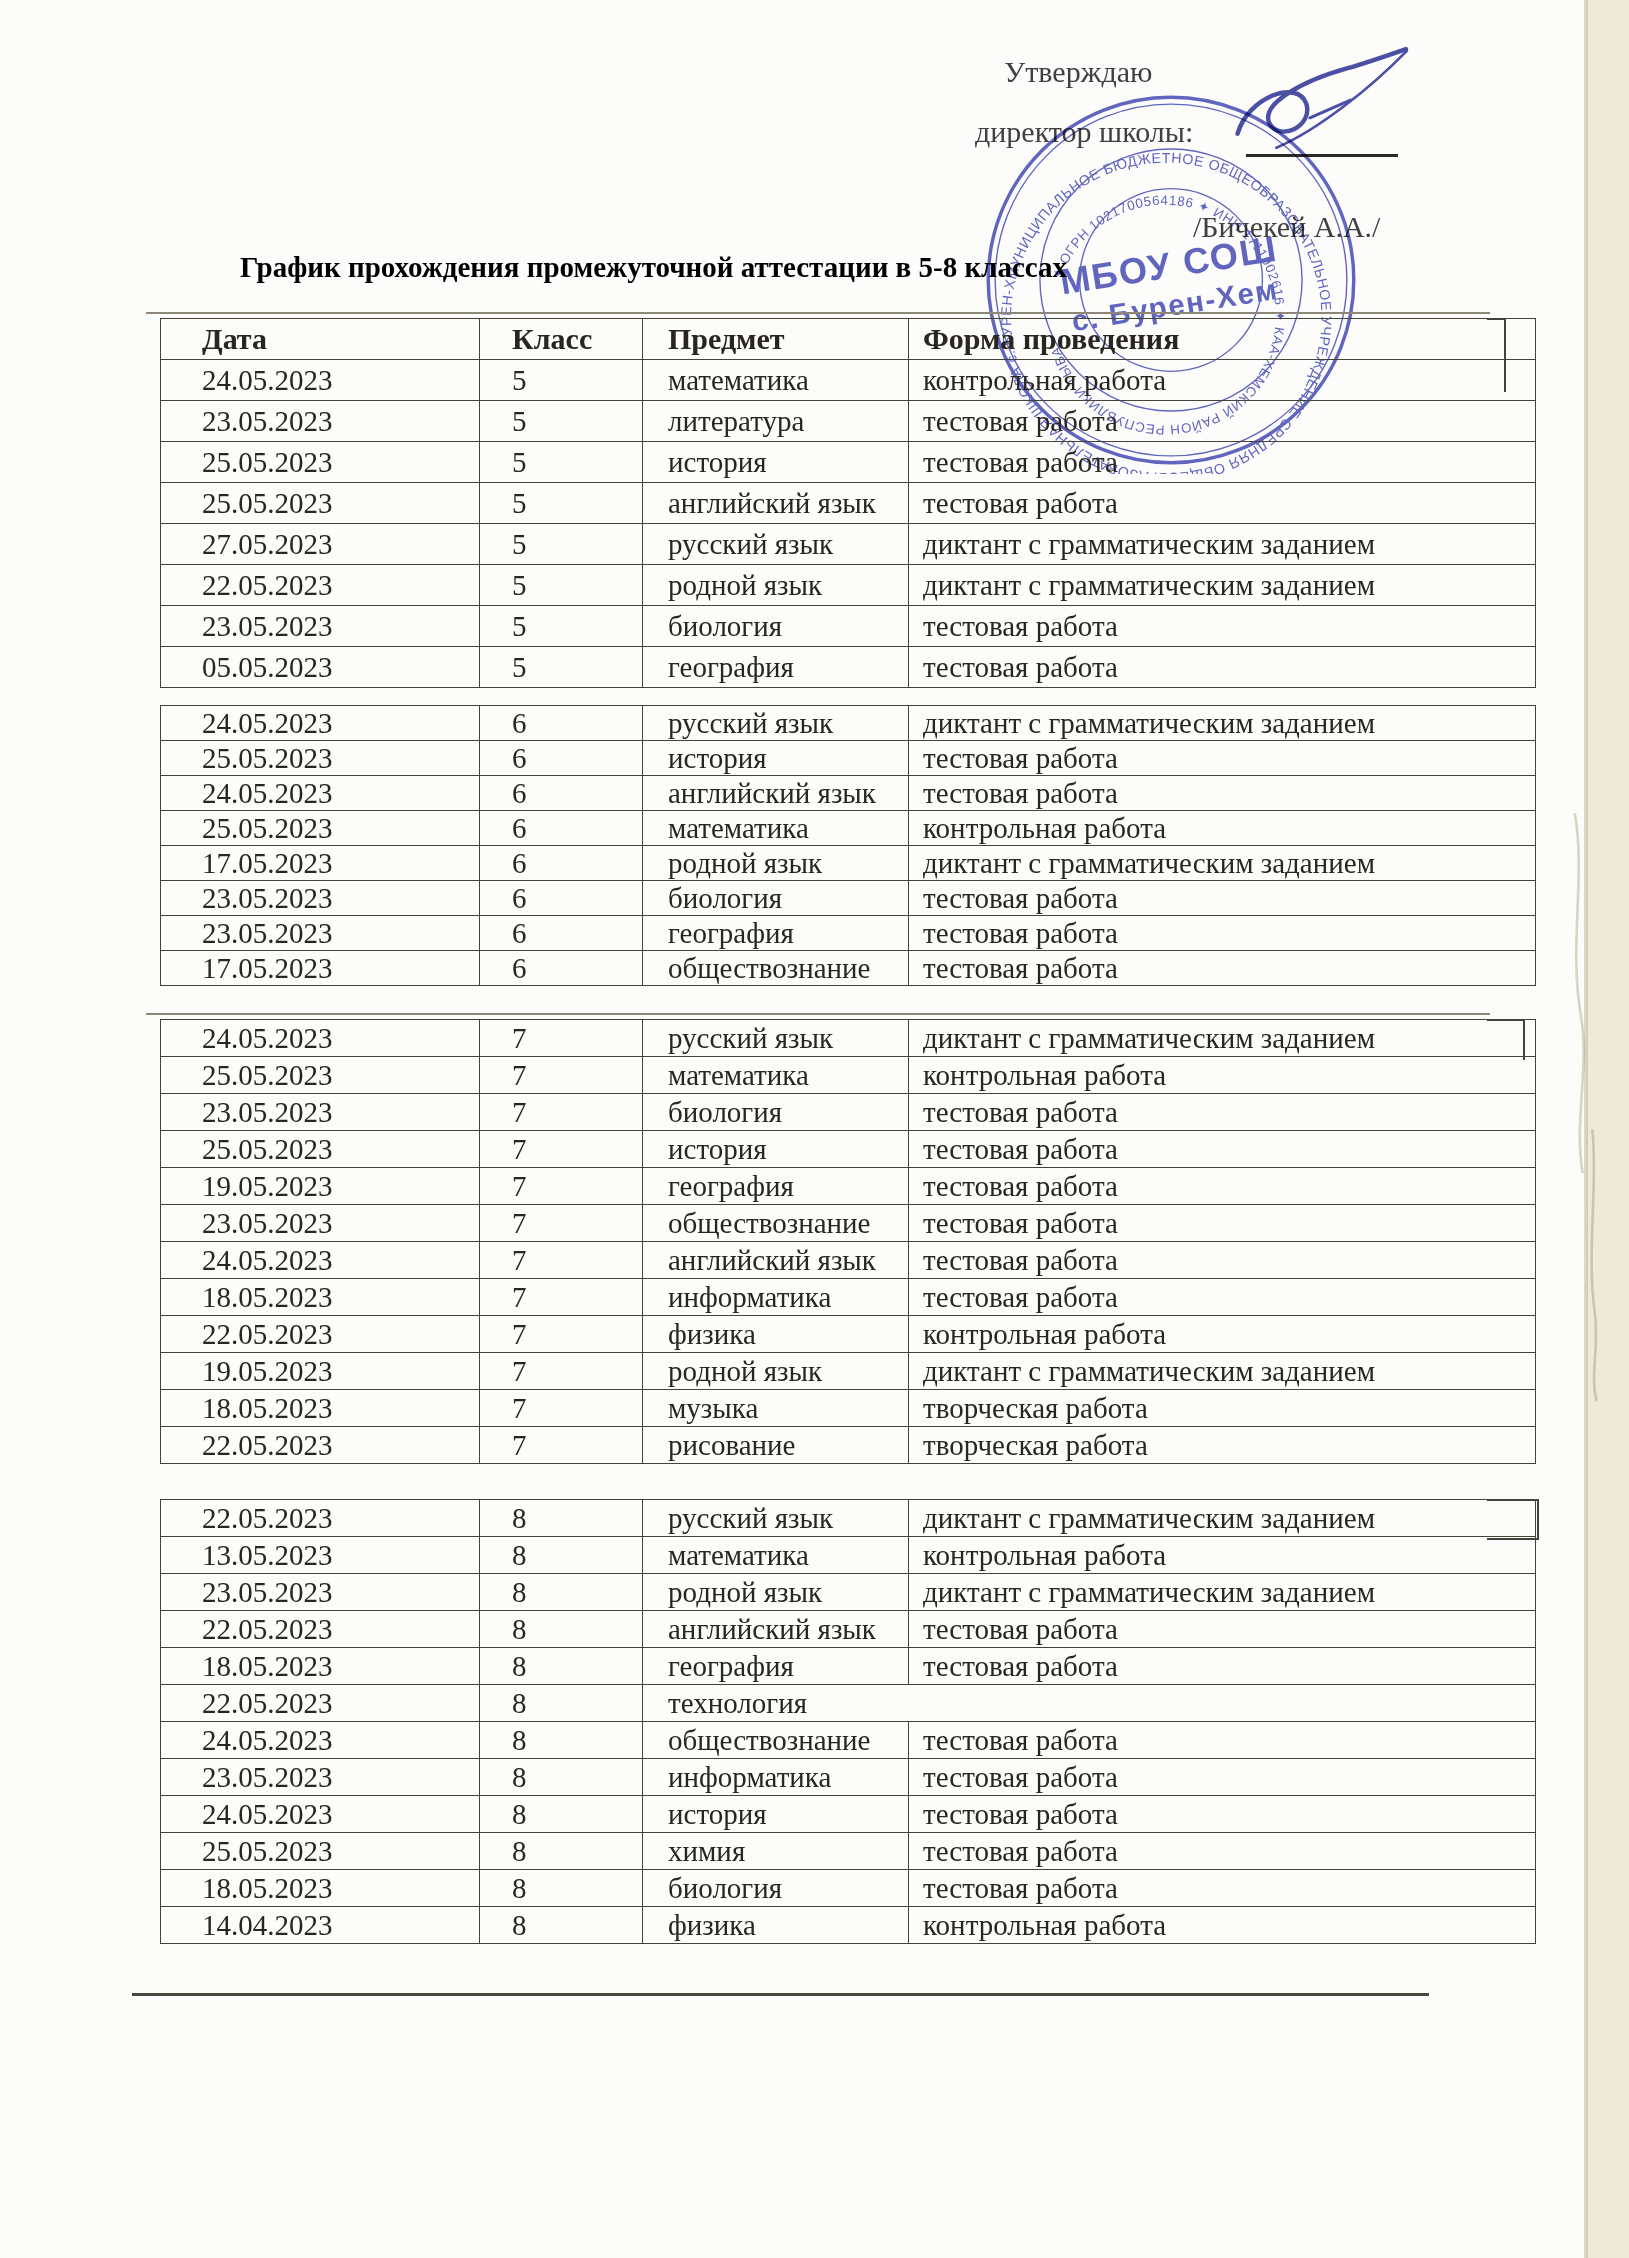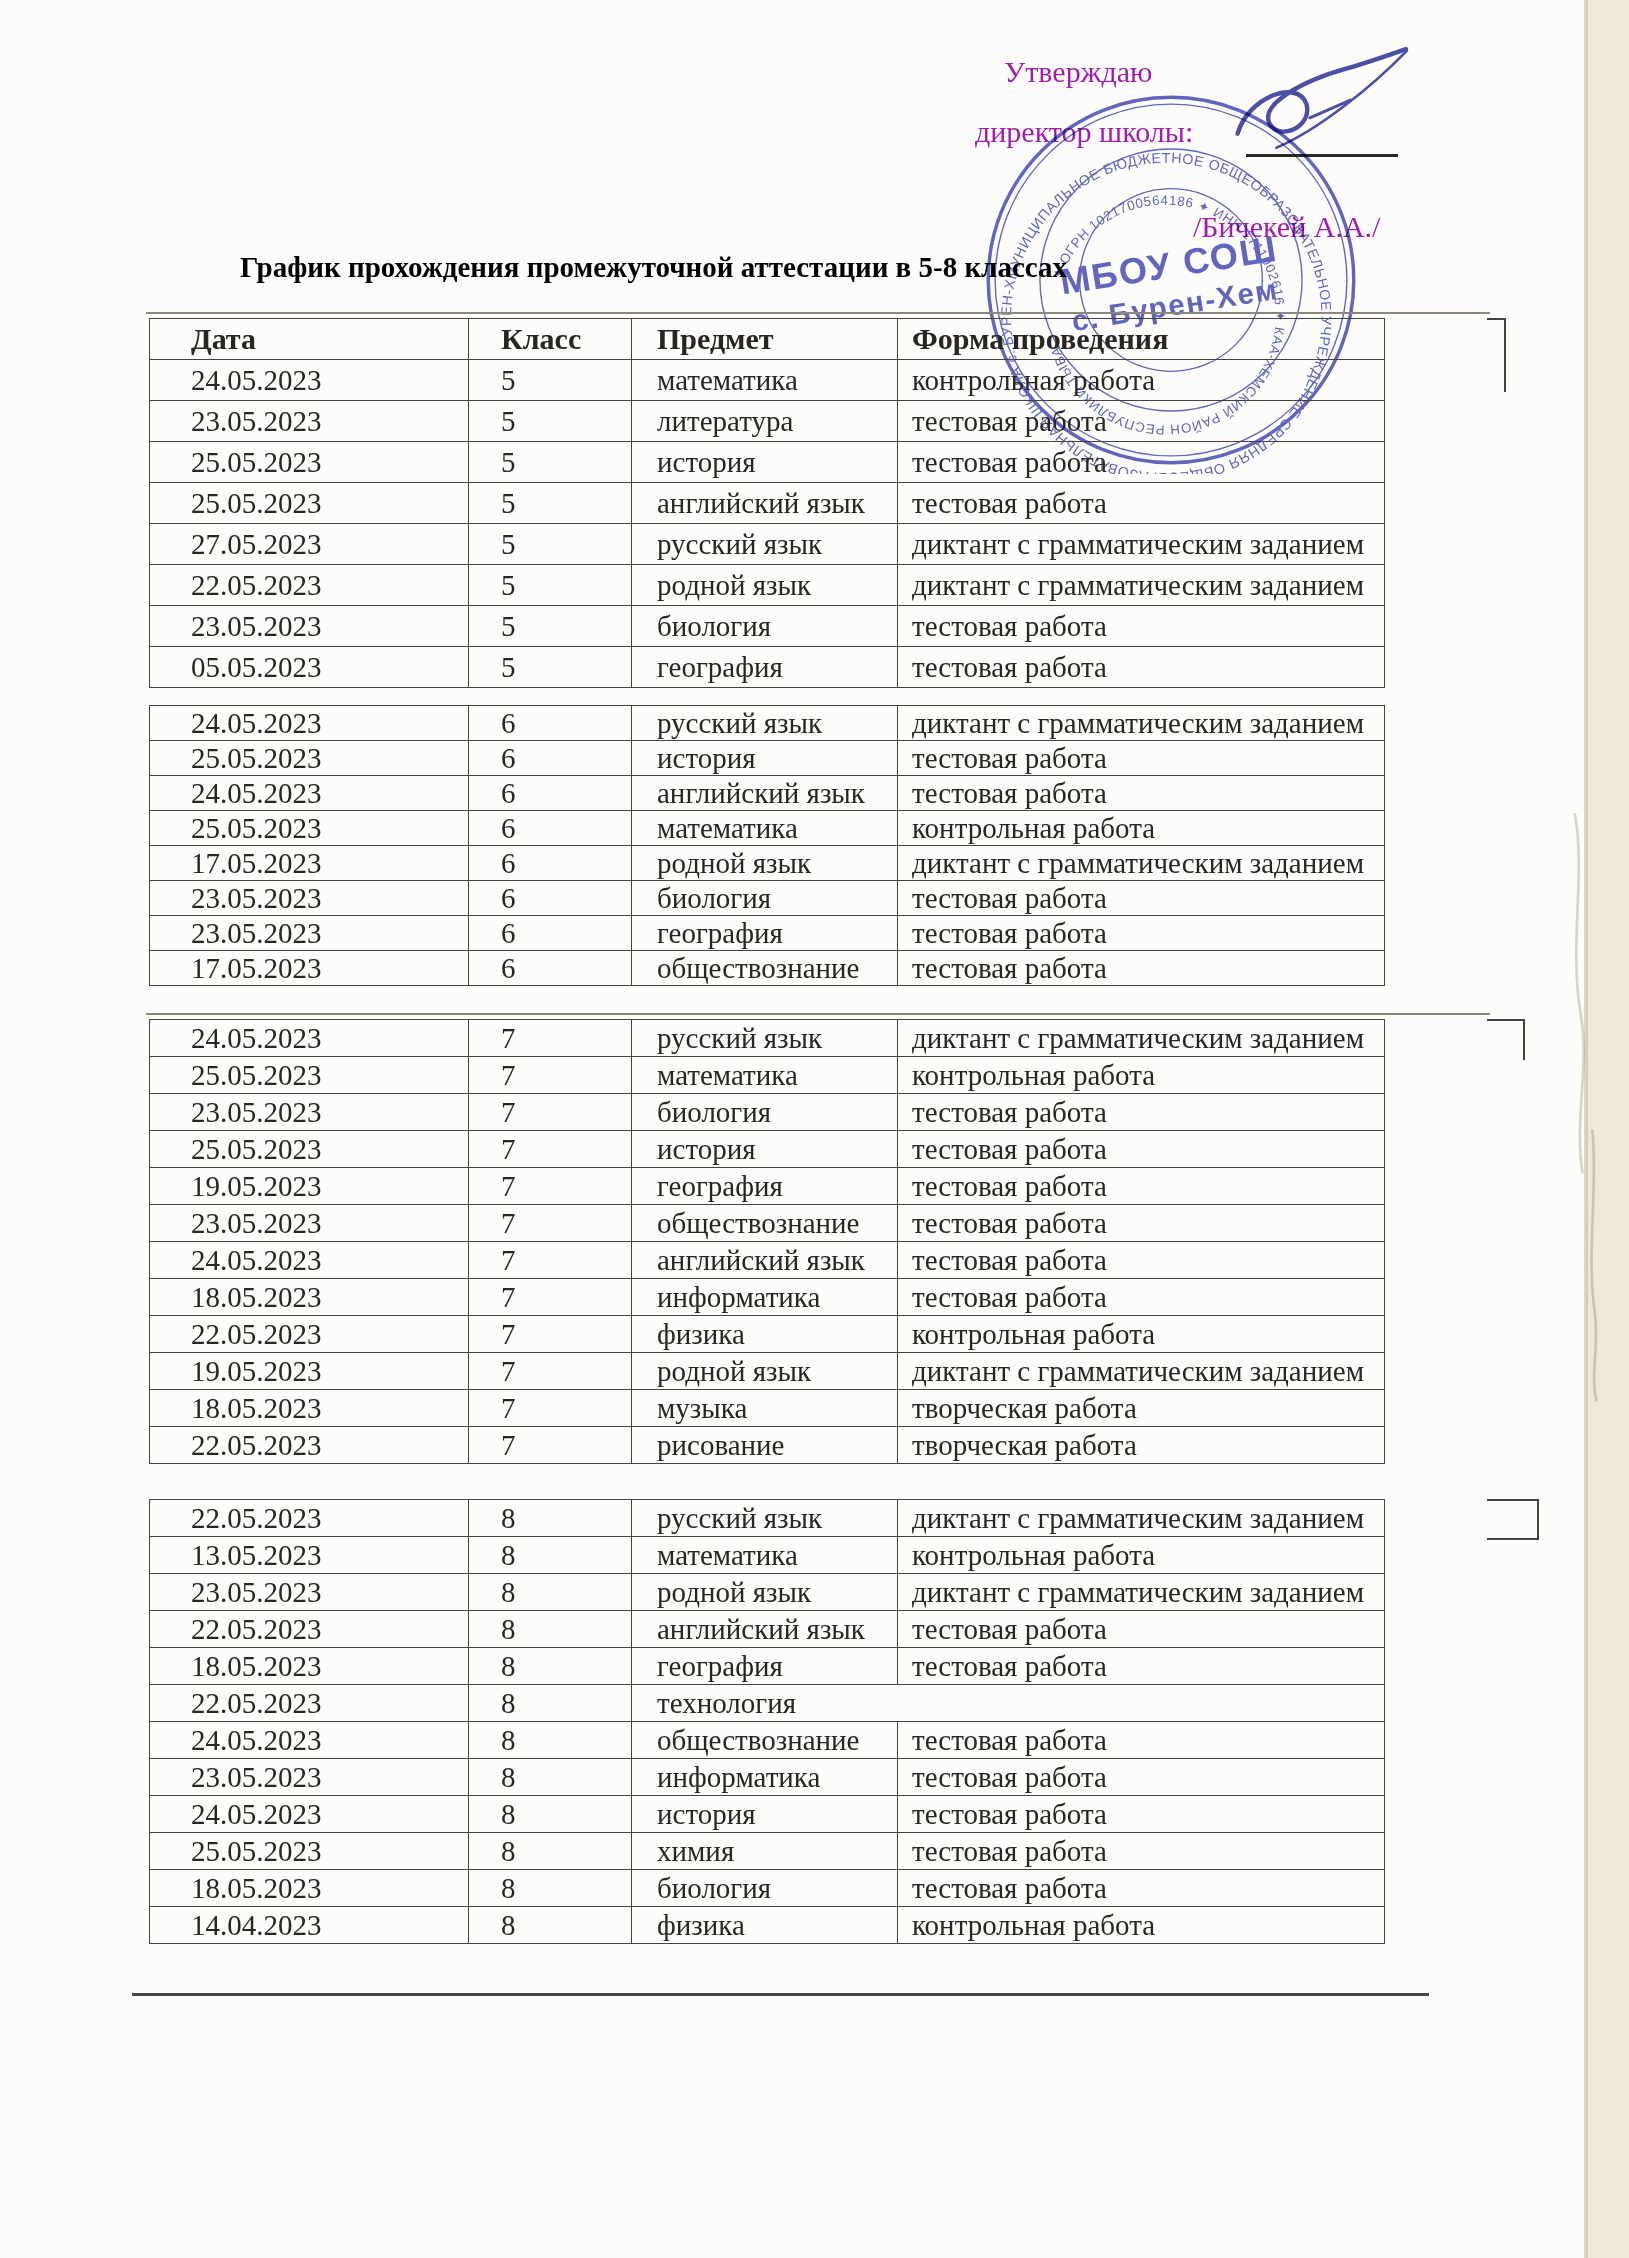--- a/index.html
+++ b/index.html
@@ -8,36 +8,36 @@
     background:#efe9da;
     font-family:"Liberation Serif","DejaVu Serif",serif;
     color:#29261f;
   }
   .page{position:absolute;left:0;top:0;width:1585px;height:2258px;background:#fcfcfa;}
   .edge-seam{position:absolute;left:1584px;top:0;width:3.5px;height:2258px;
     background:linear-gradient(to right,#e2dccb,#cfc8b5);}
   .crease{position:absolute;mix-blend-mode:multiply;opacity:.9;}
 
   
-  .approve-line{position:absolute;font-size:30px;white-space:nowrap;color:#a21caf;}
+  .approve-line{position:absolute;font-size:30px;white-space:nowrap;color:#404040;}
   .sig-underline{position:absolute;background:#2d2a25;height:2.6px;}
   .sig-svg{position:absolute;mix-blend-mode:multiply;}
 
   
   .stamp{position:absolute;mix-blend-mode:multiply;opacity:.8;filter:blur(0.4px);}
   .stamp text{fill:#3a40b3;}
   .stamp .ring-txt{font-family:"Liberation Sans","DejaVu Sans",sans-serif;}
   .stamp .ctr{font-family:"Liberation Sans","DejaVu Sans",sans-serif;font-weight:bold;letter-spacing:2px;}
 
   
   .doc-title{position:absolute;left:146px;top:250px;width:1015px;text-align:center;
     font-size:29px;font-weight:bold;line-height:35px;color:#000000;}
 
   
-  .tbl{position:absolute;left:149px;width:1236px;box-sizing:border-box;
+  .tbl{position:absolute;left:160px;width:1376px;box-sizing:border-box;
     border:1.8px solid #45423a;background:transparent;}
   .row{display:grid;grid-template-columns:318px 135px 294px auto;}
   .row + .row{border-top:1.8px solid #45423a;}
   .cell{box-sizing:border-box;display:flex;align-items:center;
     font-size:29px;color:#29261f;white-space:nowrap;overflow:hidden;}
   .cell:nth-child(n+2){border-left:1.8px solid #45423a;}
   .c1{padding-left:41px;}
   .c2{padding-left:32px;}
   .c3{padding-left:25px;margin-left:28px;}
   .c4{padding-left:14px;}

